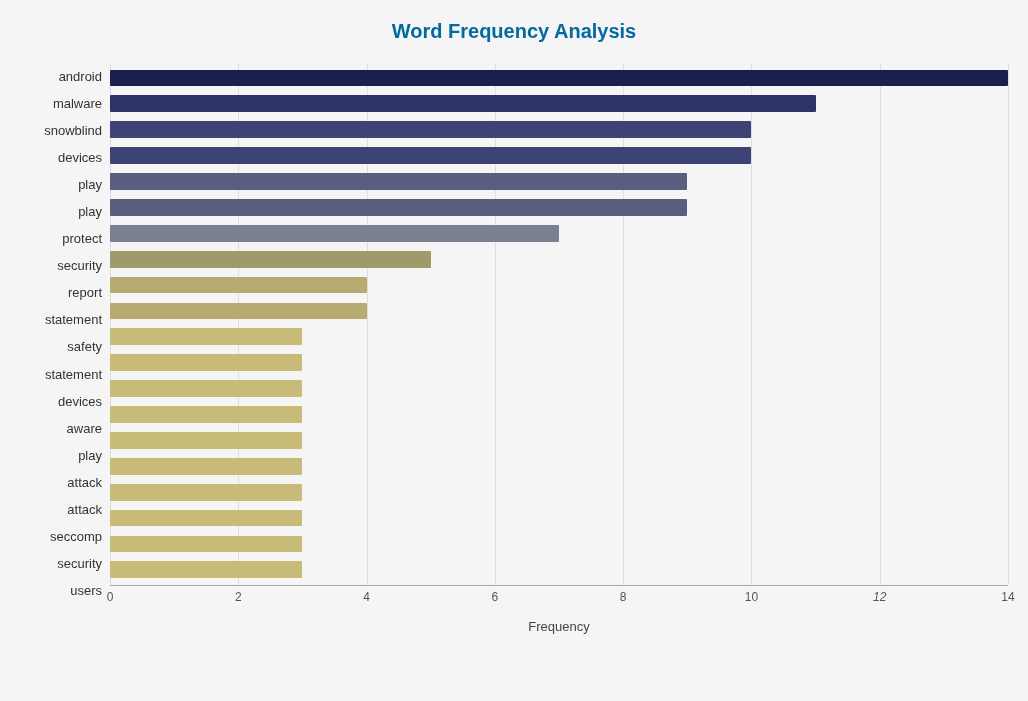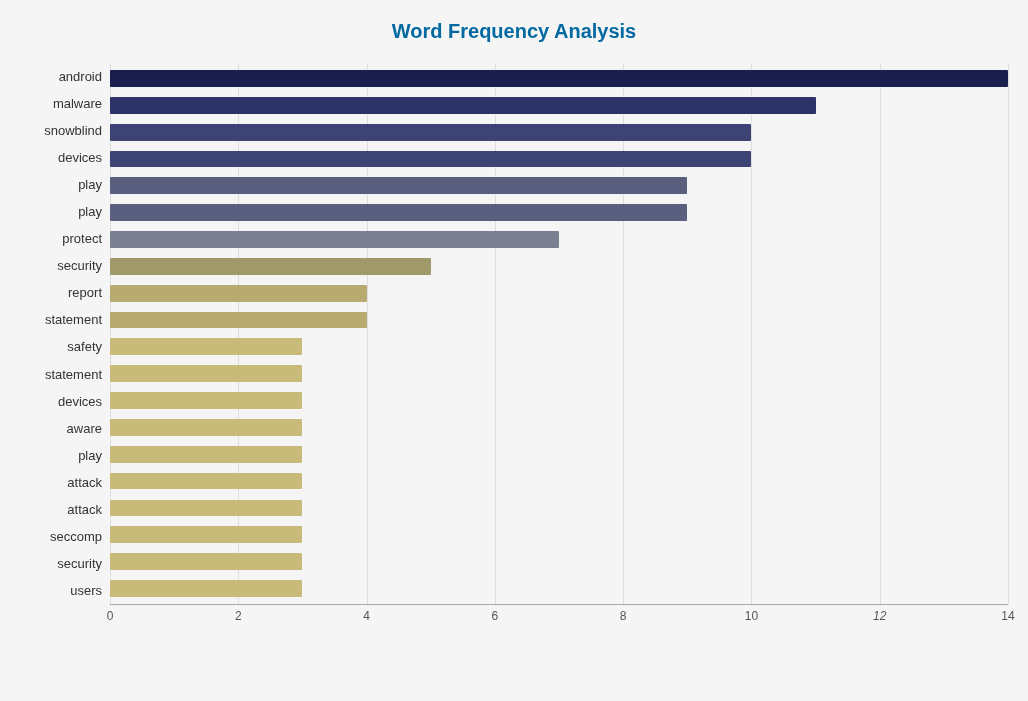--- a/index.html
+++ b/index.html
@@ -216,15 +216,16 @@
       <div class="x-axis" id="x-axis">
           <div class="x-tick" style="left: 0%;">0</div>
           <div class="x-tick" style="left: 14.2857%;">2</div>
           <div class="x-tick" style="left: 28.5714%;">4</div>
           <div class="x-tick" style="left: 42.8571%;">6</div>
           <div class="x-tick" style="left: 57.1429%;">8</div>
           <div class="x-tick" style="left: 71.4286%;">10</div>
           <div class="x-tick" style="left: 85.7143%; font-style: italic;">12</div>
           <div class="x-tick" style="left: 100%; text-align: right;">14</div>
         </div>
+      <div class="x-axis-label">Frequency</div>
     </div>
   </div>
 </div>
 
 </body></html>

